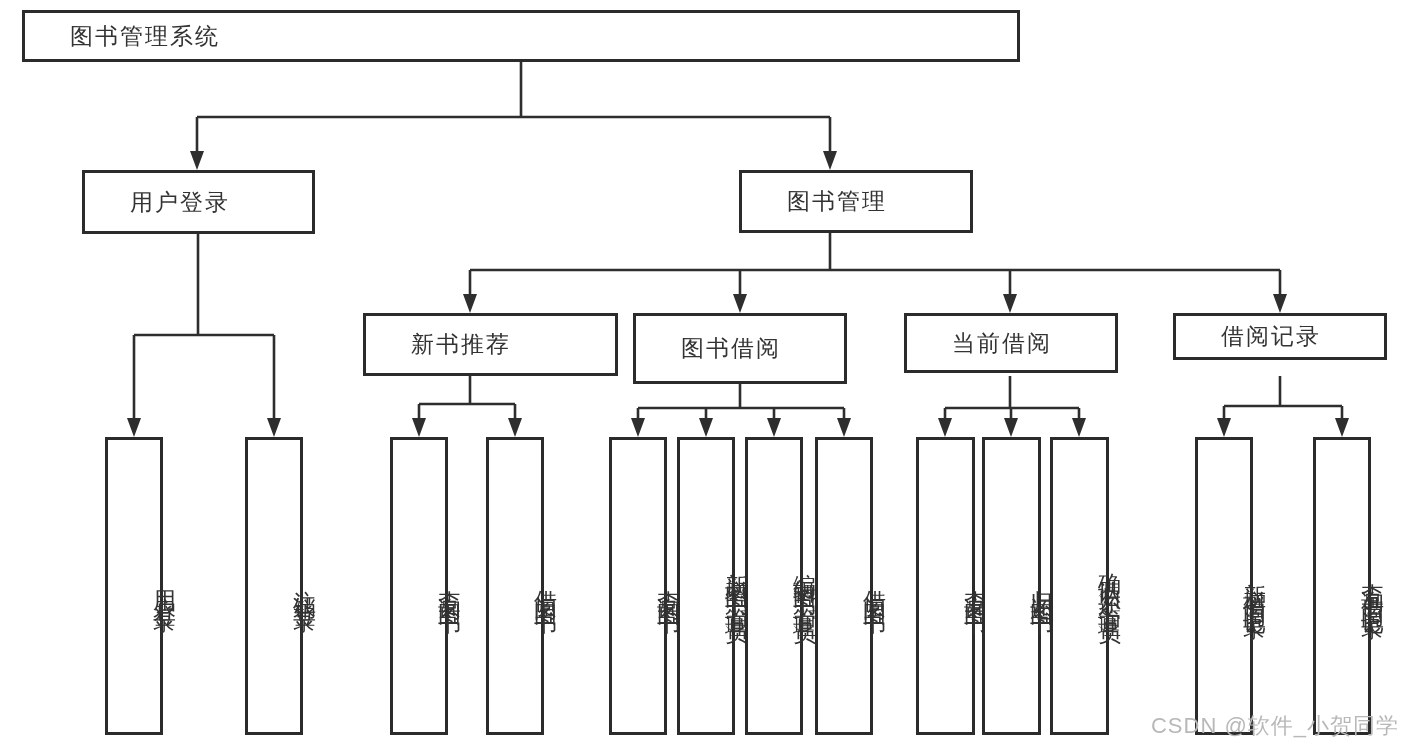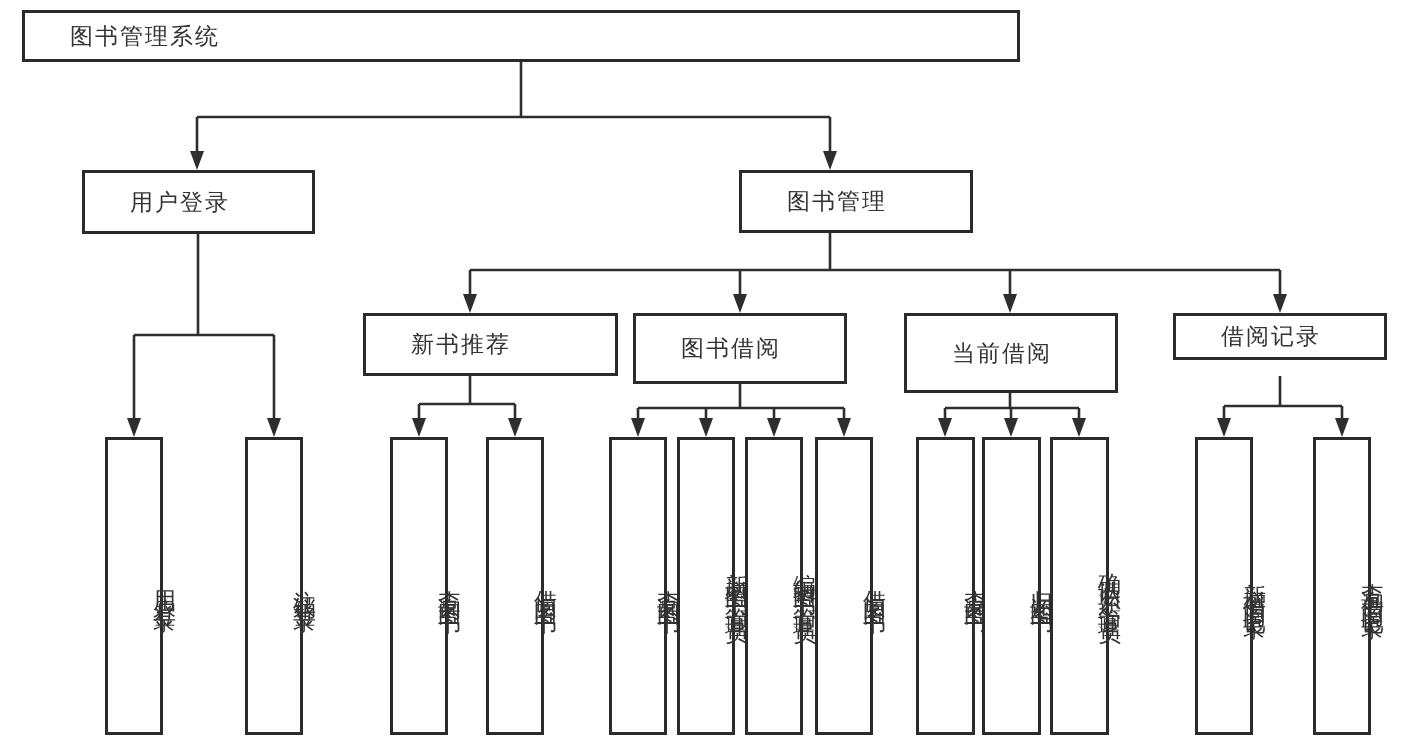--- a/index.html
+++ b/index.html
@@ -126,21 +126,21 @@
   <div class="node" style="left:713px; top:170px; width:234px; height:63px;margin-left:26px;">
     <span class="h-label">图书管理</span>
   </div>
 
   <div class="node" style="left:363px; top:313px; width:255px; height:63px;">
     <span class="h-label">新书推荐</span>
   </div>
   <div class="node" style="left:633px; top:313px; width:214px; height:71px;">
     <span class="h-label">图书借阅</span>
   </div>
-  <div class="node" style="left:904px; top:313px; width:214px; height:80px;">
+  <div class="node" style="left:904px; top:313px; width:214px; height:60px;">
     <span class="h-label">当前借阅</span>
   </div>
   <div class="node" style="left:1173px; top:313px; width:214px; height:47px;">
     <span class="h-label">借阅记录</span>
   </div>
 
   <div class="node" style="left:105px; top:437px; width:58px; height:298px;">
     <span class="v-label">用户登录</span>
   </div>
   <div class="node" style="left:245px; top:437px; width:58px; height:298px;">
@@ -177,14 +177,15 @@
     <span class="v-label">确认归还（管理员）</span>
   </div>
 
   <div class="node" style="left:1195px; top:437px; width:58px; height:298px;">
     <span class="v-label">新增借阅记录</span>
   </div>
   <div class="node" style="left:1313px; top:437px; width:58px; height:298px;">
     <span class="v-label">查询借阅记录</span>
   </div>
 
+  <div class="watermark">CSDN @软件_小贺同学</div>
 
 </div>
 
 </body></html>

